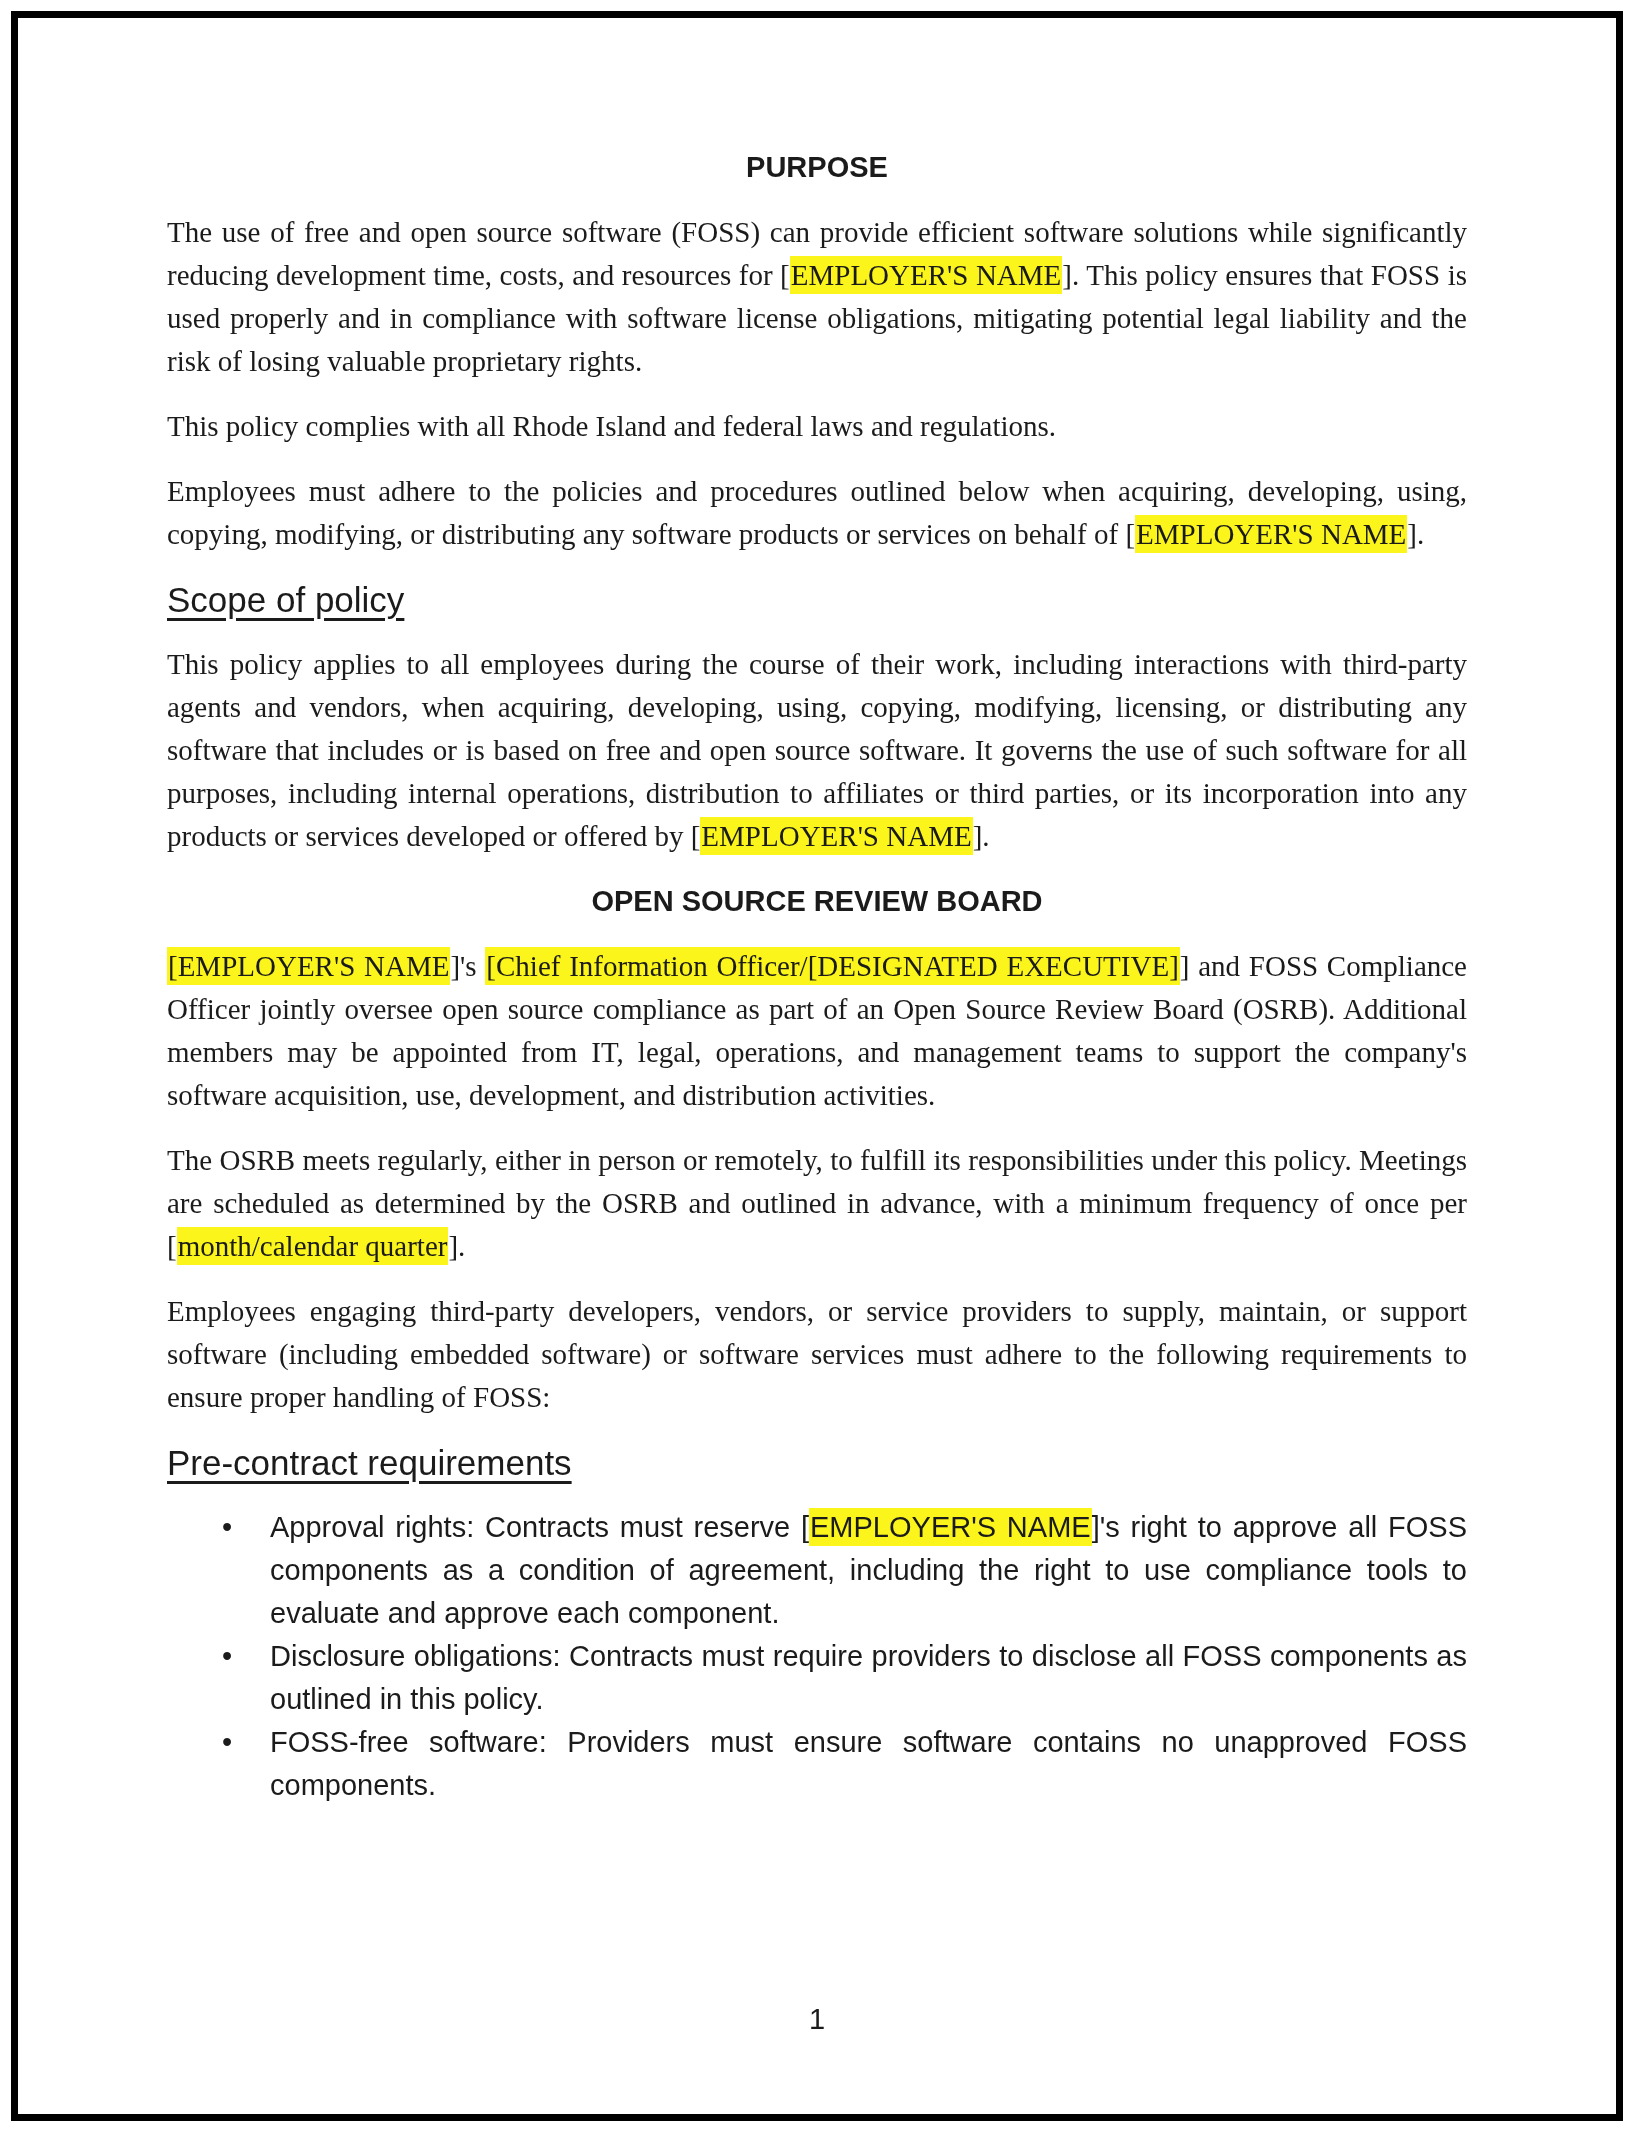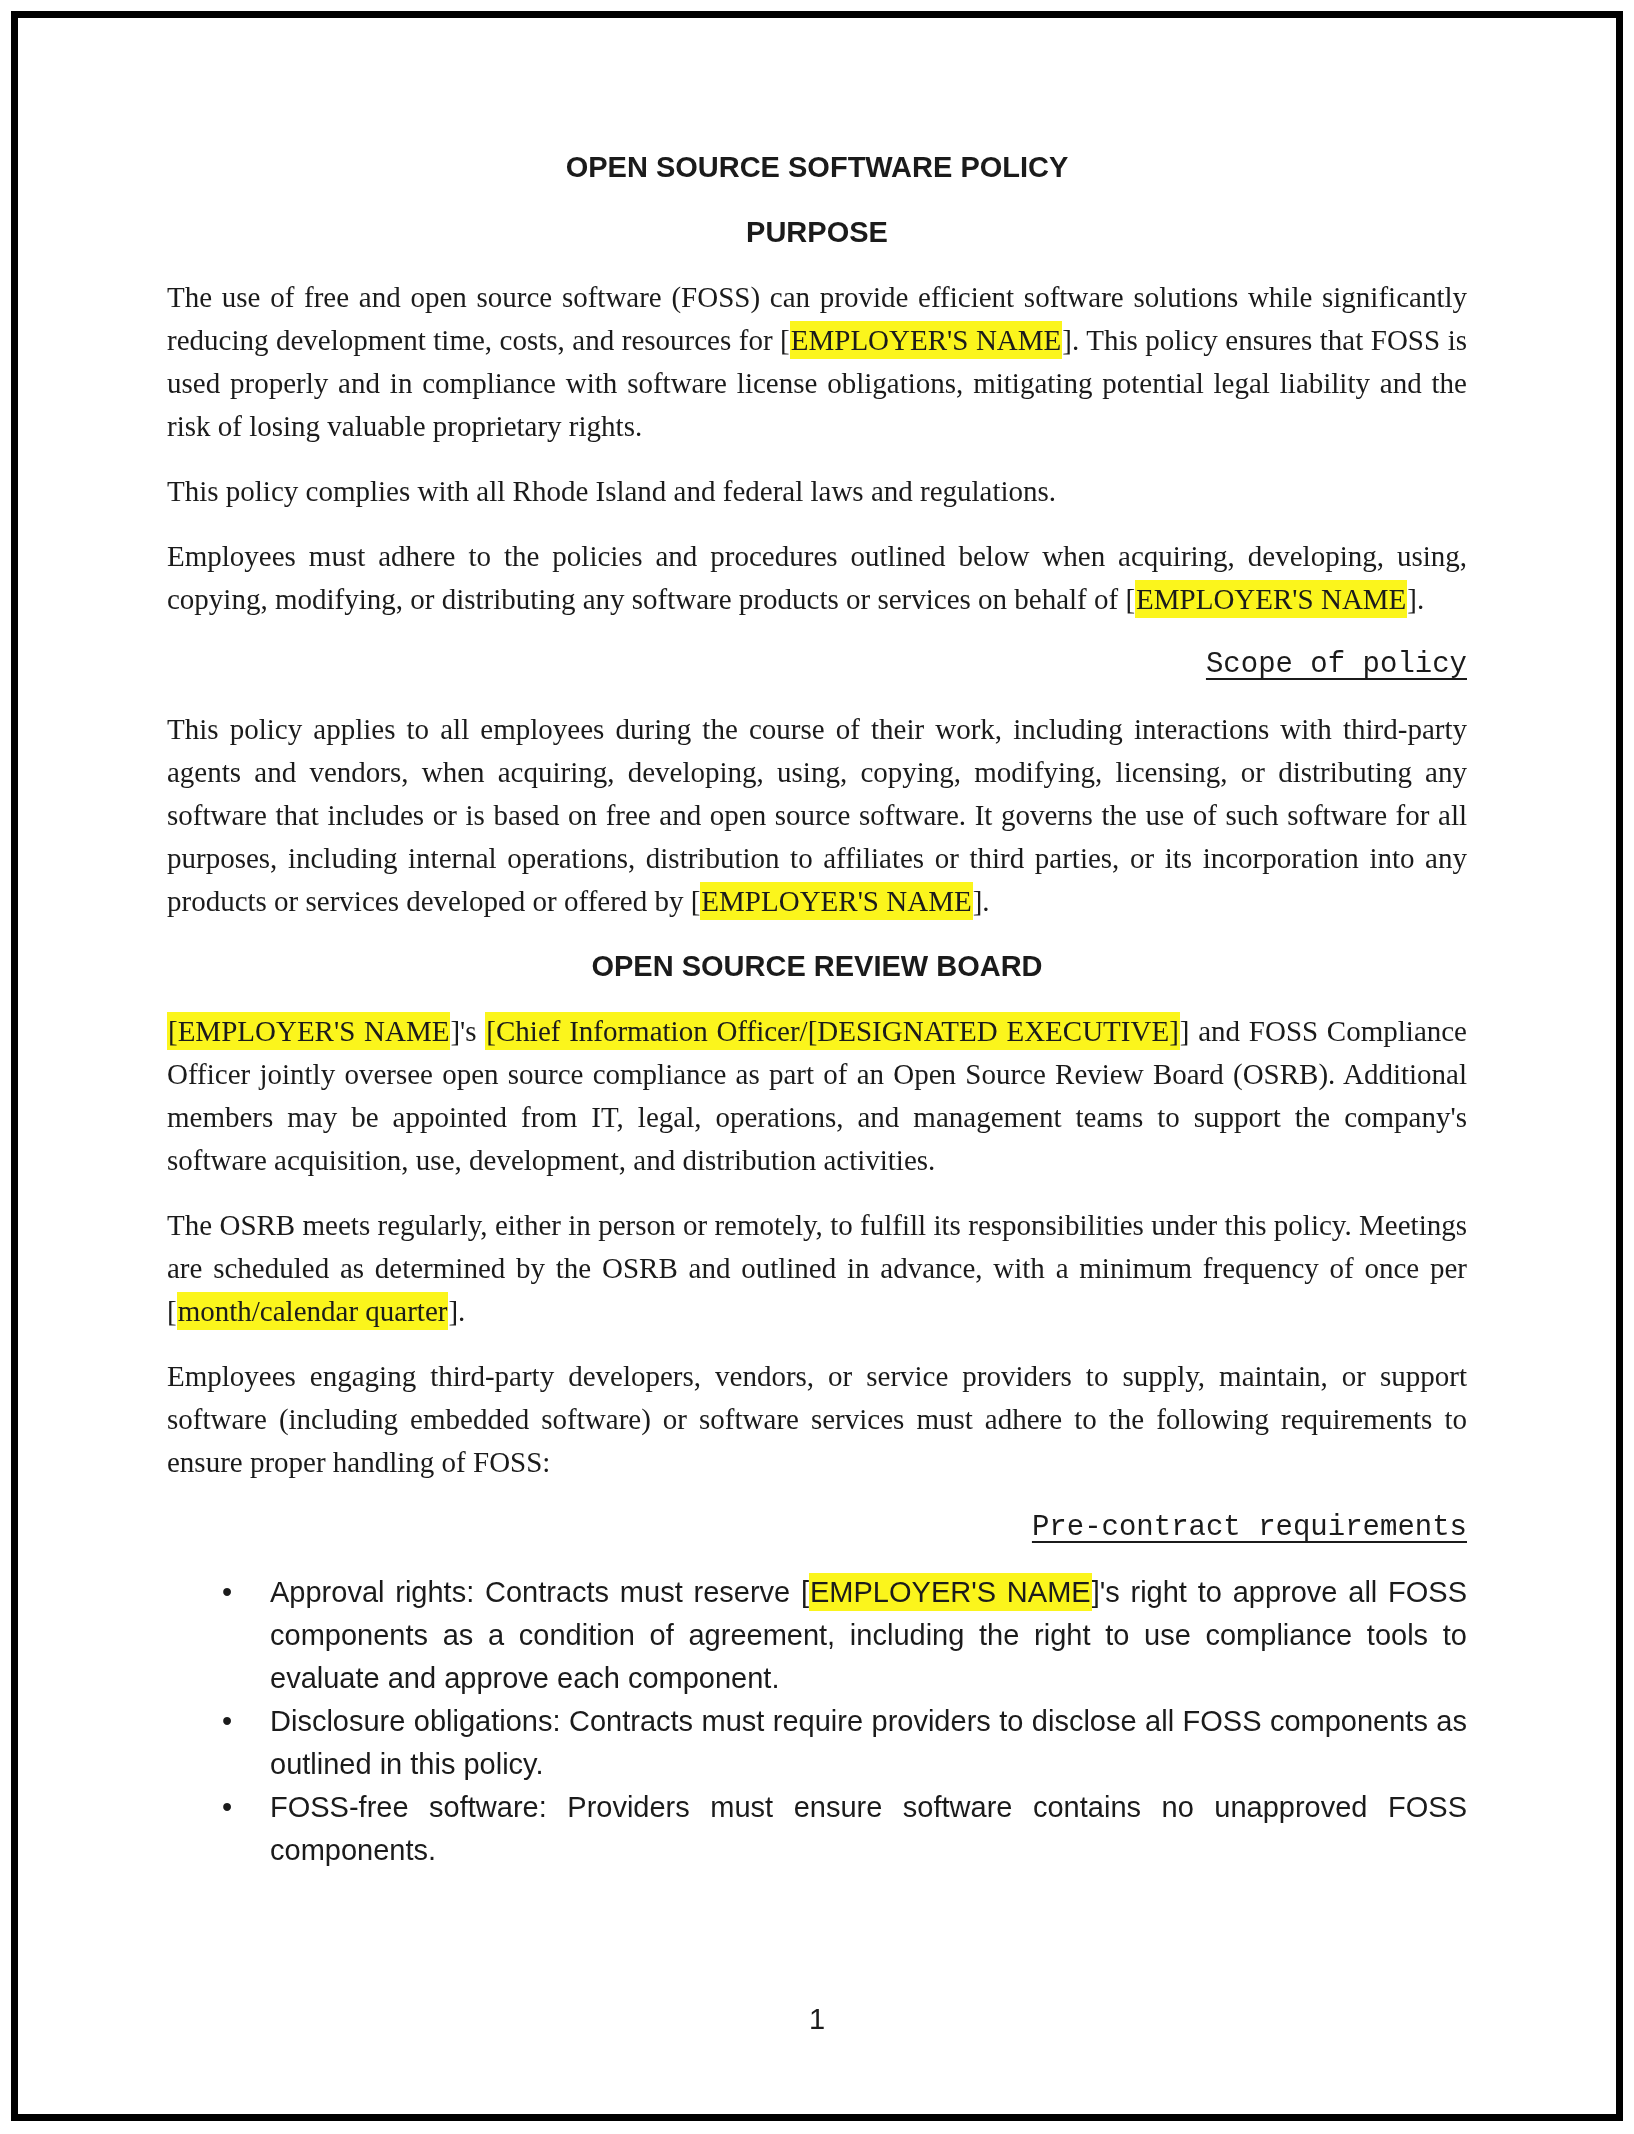--- a/index.html
+++ b/index.html
@@ -36,28 +36,27 @@
     margin: 0 0 22px 0;
   }
   .sec-heading {
     font-size: 29px;
     line-height: 43px;
     font-weight: bold;
     text-align: center;
     margin: 0 0 22px 0;
   }
   .sub-heading {
-    font-size: 29px;
+    font-size: 35px;
     line-height: 43px;
     font-weight: normal;
     text-decoration: underline;
     text-underline-offset: 6px;
-    text-align: right;
+    text-align: left;
     margin: 0 0 22px 0;
-    font-family: Liberation Mono, monospace;
   }
   p { margin: 0 0 22px 0; font-family: Liberation Serif, serif; }
   ul.bullets {
     list-style: none;
     margin: 0 0 22px 0;
     padding: 0;
   }
   ul.bullets li {
     position: relative;
     padding-left: 103px;
@@ -82,21 +81,20 @@
     line-height: 29px;
   }
 </style>
 </head>
 <body>
 
 <div class="frame"></div>
 
 <div class="content">
 
-  <h1 class="doc-title">OPEN SOURCE SOFTWARE POLICY</h1>
 
   <h2 class="sec-heading">PURPOSE</h2>
 
   <p>The use of free and open source software (FOSS) can provide efficient software solutions while significantly reducing development time, costs, and resources for [<mark class="hl">EMPLOYER'S NAME</mark>]. This policy ensures that FOSS is used properly and in compliance with software license obligations, mitigating potential legal liability and the risk of losing valuable proprietary rights.</p>
 
   <p>This policy complies with all Rhode Island and federal laws and regulations.</p>
 
   <p>Employees must adhere to the policies and procedures outlined below when acquiring, developing, using, copying, modifying, or distributing any software products or services on behalf of [<mark class="hl">EMPLOYER'S NAME</mark>].</p>
 
   <h3 class="sub-heading">Scope of policy</h3>

